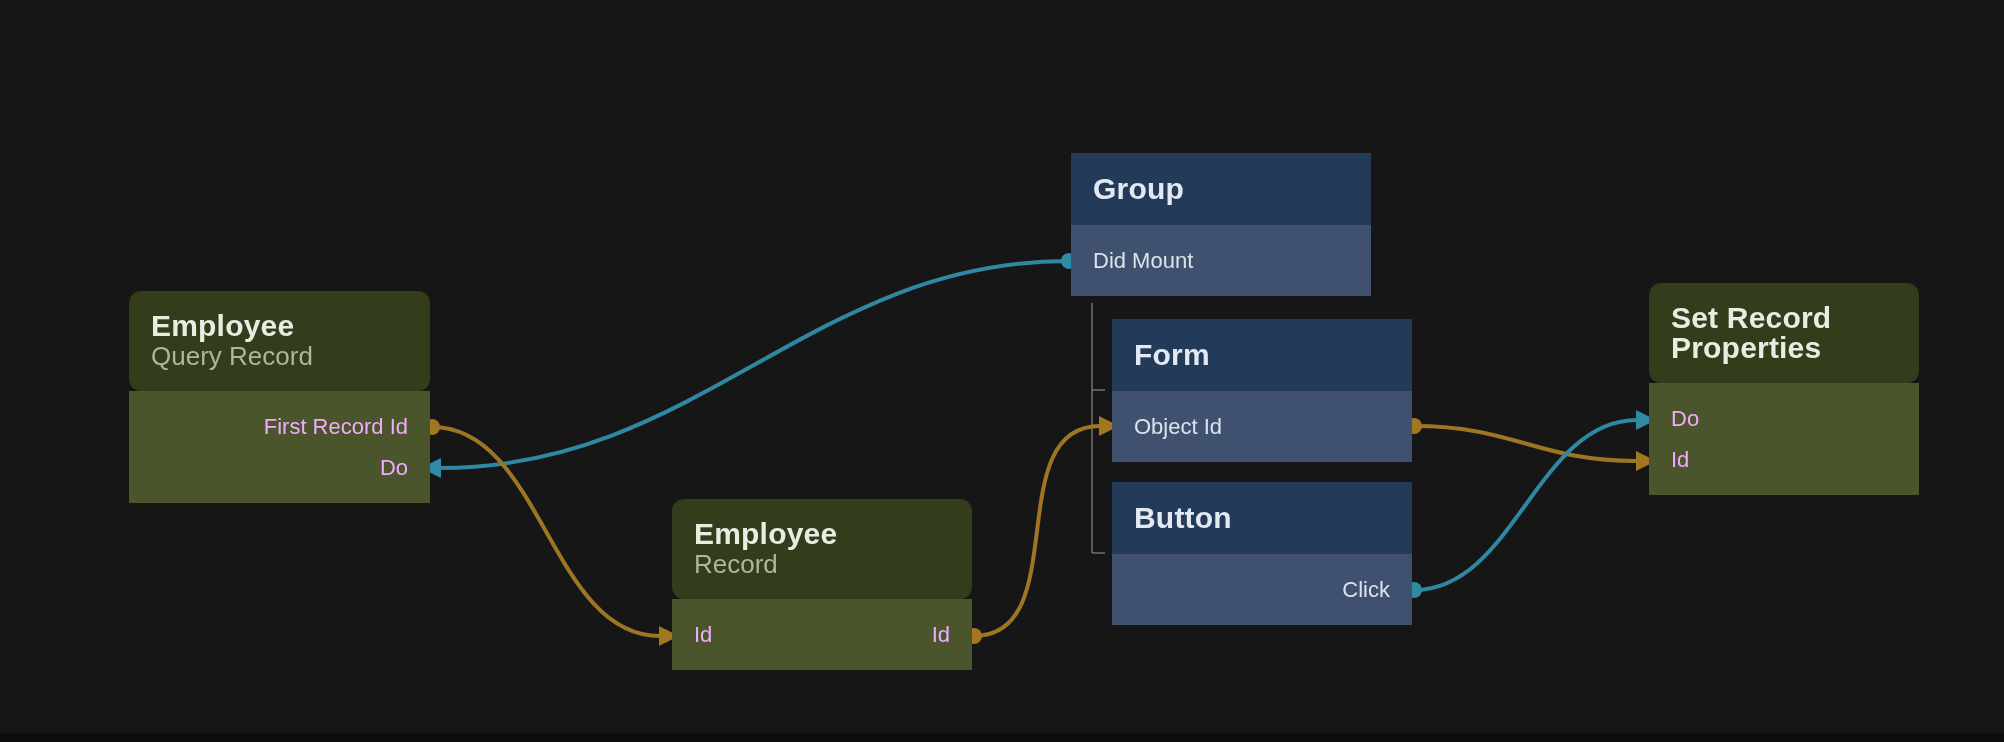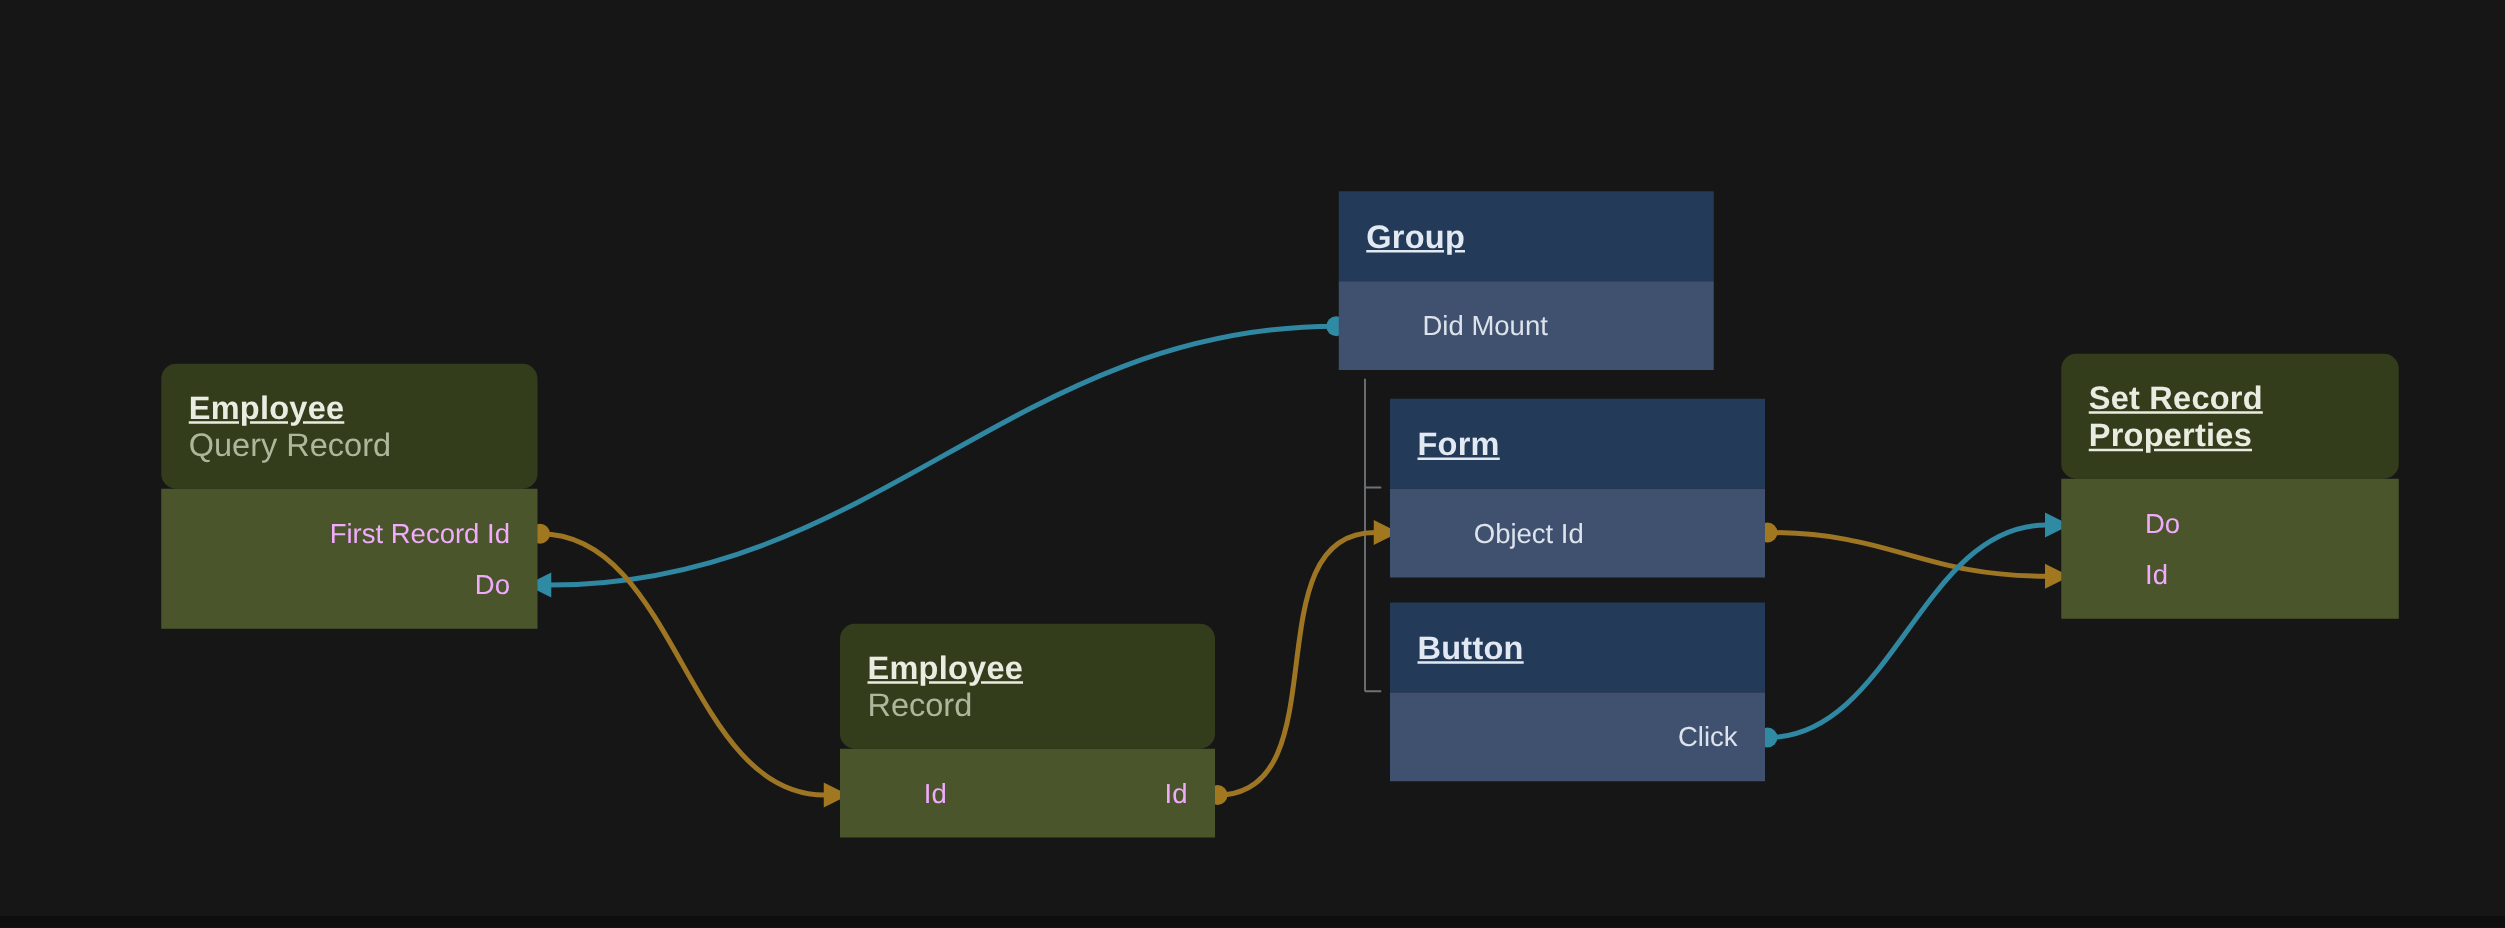--- a/index.html
+++ b/index.html
@@ -17,27 +17,27 @@
   .node.w301{width:301px;}
   .node.w299{width:270px;}
 
   .hd{padding:21px 22px;}
   .hd.two-line{padding:20px 22px;}
   .olive .hd{background:#333d1c;border-radius:12px;}
   .blue  .hd{background:#233a58;}
   .olive .bd{background:#4a552b;}
   .blue  .bd{background:#3f516e;}
 
-  .title{font-size:26px;line-height:30px;font-weight:700;letter-spacing:.2px;text-decoration:underline;}
+  .title{font-size:30px;line-height:30px;font-weight:700;letter-spacing:.2px;}
   .olive .title{color:#e9ece0;}
   .blue  .title{color:#e3e9f2;}
   .subtitle{font-size:26px;line-height:30px;font-weight:400;color:#aeb69b;}
 
   .bd{padding:15px 0;}
-  .row{height:41px;line-height:41px;padding:0 22px;display:flex;align-items:center;font-size:22px;margin-left:45px;}
+  .row{height:41px;line-height:41px;padding:0 22px;display:flex;align-items:center;font-size:22px;}
   .row.left{justify-content:flex-start;}
   .row.right{justify-content:flex-end;}
   .row.split{justify-content:space-between;}
   .olive .row{color:#f0abfc;}
   .blue  .row{color:#dde3ec;}
 
   
   #n-eqr{left:129px;top:291px;}
   #n-group{left:1071px;top:153px;}
   #n-erec{left:672px;top:499px;}

